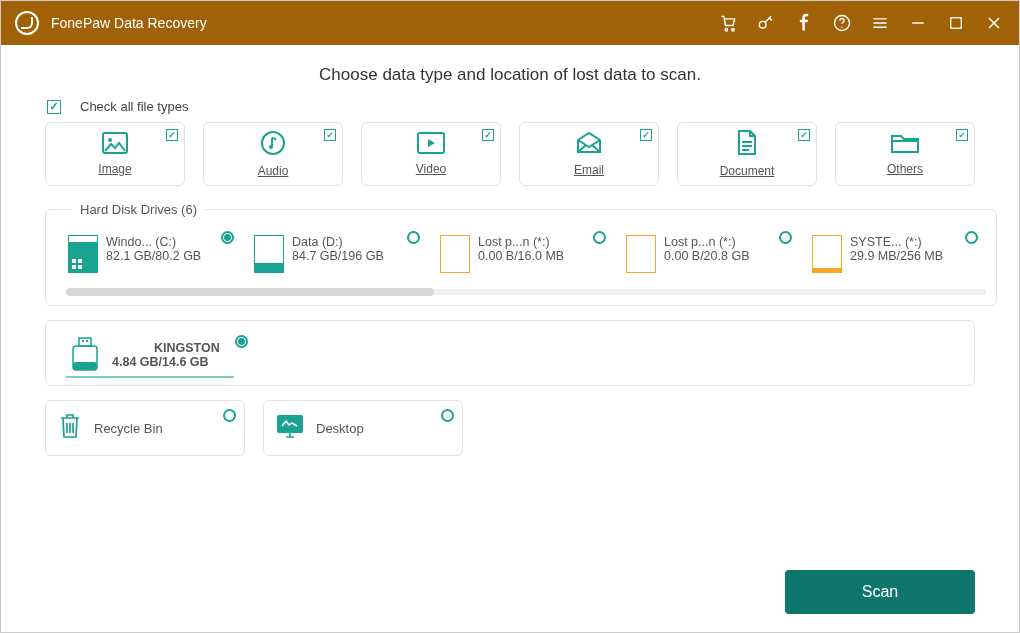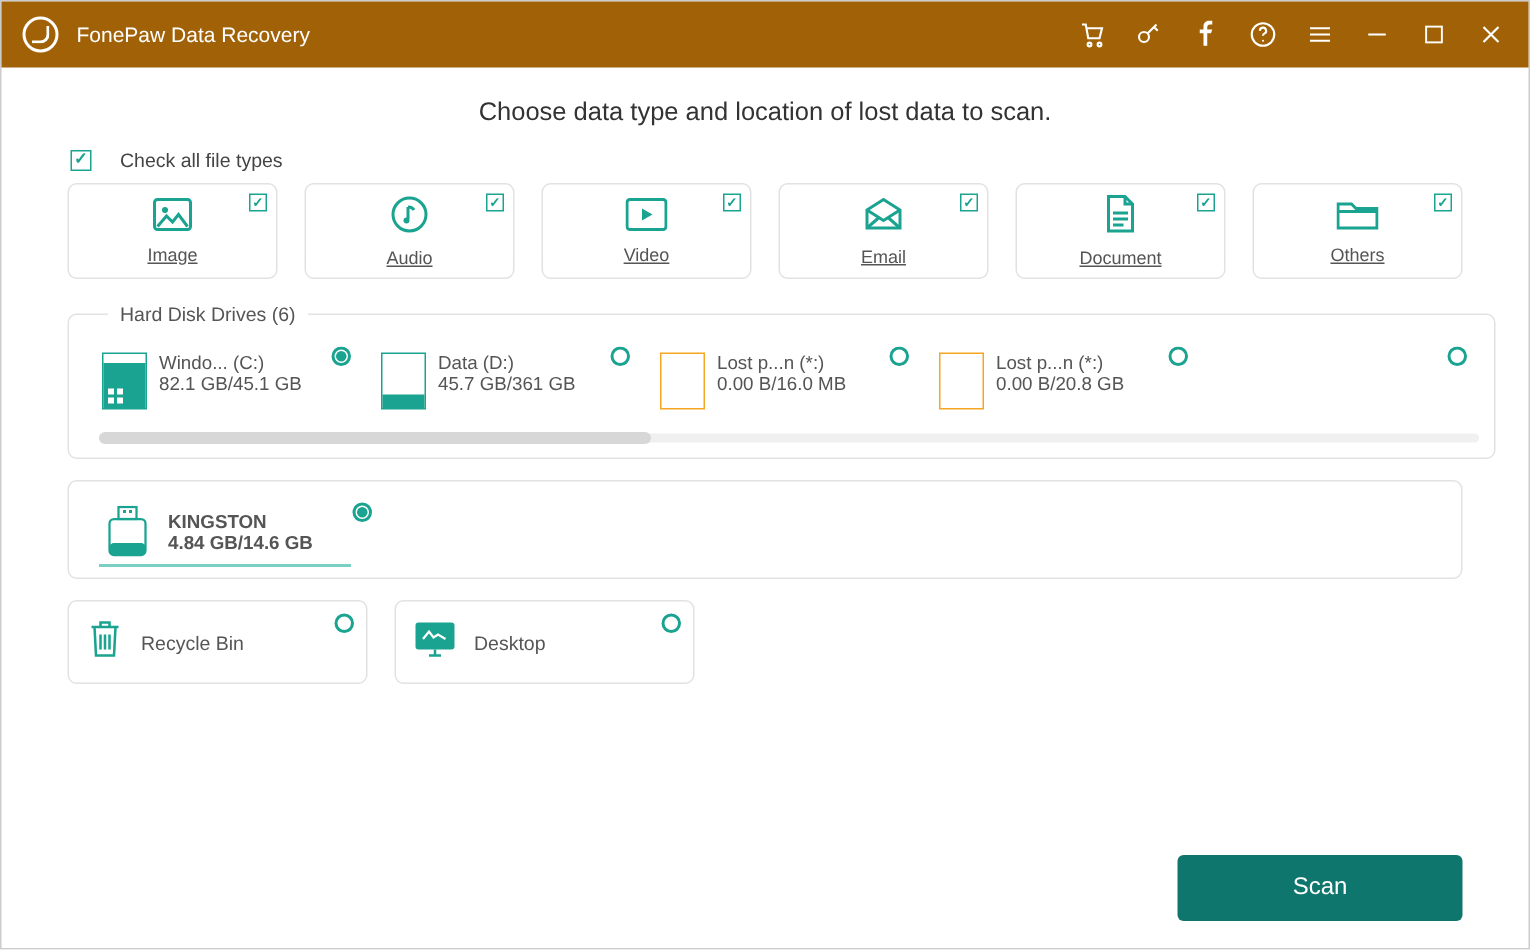--- a/index.html
+++ b/index.html
@@ -20,38 +20,38 @@
   .cbx.checked::after{content:"✓";color:#1aa390;font-size:11px;line-height:1;font-weight:bold;}
   .types-row{display:flex;gap:18px;margin-bottom:16px;}
   .type-card{flex:1;border:1px solid #e2e2e2;border-radius:6px;height:64px;position:relative;display:flex;flex-direction:column;align-items:center;justify-content:center;gap:4px;cursor:pointer;}
   .type-card .mini-cbx{position:absolute;top:6px;right:6px;width:12px;height:12px;border:1.3px solid #1aa390;display:flex;align-items:center;justify-content:center;}
   .type-card .mini-cbx::after{content:"✓";color:#1aa390;font-size:9px;line-height:1;font-weight:bold;}
   .type-label{font-size:12px;color:#555;text-decoration:underline;}
   .ticon svg{stroke:#1aa390;fill:none;stroke-width:2;}
   fieldset.section{border:1px solid #e2e2e2;border-radius:6px;margin:0 0 14px 0;padding:14px 10px 10px 20px;position:relative;}
   legend{font-size:13px;color:#555;padding:0 8px;margin-left:6px;}
   .refresh-icon{display:inline-flex;margin-left:14px;vertical-align:middle;}
-  .drives-row{display:flex;gap:10px;overflow:hidden;}
+  .drives-row{display:flex;gap:10px;overflow:hidden;align-items:flex-end;}
   .drive{flex:0 0 176px;position:relative;padding:4px 2px 2px 2px;}
   .drive-inner{display:flex;gap:8px;align-items:flex-start;}
   .radio{position:absolute;top:0;right:8px;width:13px;height:13px;border:2px solid #1aa390;border-radius:50%;cursor:pointer;display:flex;align-items:center;justify-content:center;}
   .radio.selected::after{content:"";width:7px;height:7px;background:#1aa390;border-radius:50%;}
   .disk-icon{width:30px;height:38px;border:1.5px solid #1aa390;position:relative;flex-shrink:0;}
   .disk-icon .fill{position:absolute;left:0;right:0;bottom:0;background:#1aa390;}
   .disk-icon.orange{border-color:#f5a623;}
   .disk-icon.orange .fill{background:#f5a623;}
   .disk-icon.empty .fill{background:transparent;}
   .drive-name{font-size:12.5px;color:#555;white-space:nowrap;overflow:hidden;text-overflow:ellipsis;max-width:130px;}
   .drive-stats{font-size:12.5px;color:#555;white-space:nowrap;}
   .drive.selected .underline, .rem-drive.selected .underline{position:absolute;left:0;right:22px;bottom:-3px;height:2px;background:#7ccfc3;}
   .scroll-track{height:6px;background:#f0f0f0;border-radius:3px;margin-top:14px;position:relative;}
   .scroll-thumb{position:absolute;left:0;top:-1px;height:8px;width:40%;background:#d7d7d7;border-radius:4px;}
   .rem-drive{display:flex;align-items:center;gap:10px;position:relative;width:190px;padding:2px 2px;}
   .usb-icon{width:34px;height:36px;flex-shrink:0;}
-  .rem-text .n{font-size:12.5px;font-weight:bold;color:#555;}
+  .rem-text .n{font-size:12.5px;font-weight:bold;color:#555;margin-left:42px;}
   .rem-text .s{font-size:12.5px;font-weight:bold;color:#555;}
   .loc-row{display:flex;gap:18px;margin-bottom:12px;}
   .loc-card{width:200px;border:1px solid #e2e2e2;border-radius:6px;height:56px;position:relative;display:flex;align-items:center;gap:12px;padding:0 12px;cursor:pointer;}
   .loc-radio{position:absolute;top:8px;right:8px;width:13px;height:13px;border:2px solid #1aa390;border-radius:50%;}
   .loc-label{font-size:13px;color:#555;}
   .scan-btn{position:absolute;right:44px;bottom:18px;width:190px;height:44px;background:#0f766e;color:#fff;border:none;border-radius:4px;font-size:16px;cursor:pointer;}
   .win-badge{position:absolute;left:2px;bottom:2px;width:12px;height:12px;color:#fff;}
 </style>
 </head>
 <body>
@@ -184,33 +184,33 @@
                 <div class="fill" style="height:82%"></div>
                 <svg class="win-badge" viewBox="0 0 12 12">
                   <rect x="1" y="1" width="4" height="4" fill="#fff"></rect>
                   <rect x="7" y="1" width="4" height="4" fill="#fff"></rect>
                   <rect x="1" y="7" width="4" height="4" fill="#fff"></rect>
                   <rect x="7" y="7" width="4" height="4" fill="#fff"></rect>
                 </svg>
               </div>
               <div>
                 <div class="drive-name">Windo... (C:)</div>
-                <div class="drive-stats">82.1 GB/45.1 GB</div>
+                <div class="drive-stats">82.1 GB/80.2 GB</div>
               </div>
             </div>
           </div>
           <div class="drive">
             <span class="radio"></span>
             <div class="drive-inner">
               <div class="disk-icon">
                 <div class="fill" style="height:24%"></div>
               </div>
               <div>
                 <div class="drive-name">Data (D:)</div>
-                <div class="drive-stats">45.7 GB/361 GB</div>
+                <div class="drive-stats">84.7 GB/196 GB</div>
               </div>
             </div>
           </div>
           <div class="drive">
             <span class="radio"></span>
             <div class="drive-inner">
               <div class="disk-icon orange empty">
                 <div class="fill" style="height:0%"></div>
               </div>
               <div>
@@ -226,20 +226,29 @@
                 <div class="fill" style="height:0%"></div>
               </div>
               <div>
                 <div class="drive-name">Lost p...n (*:)</div>
                 <div class="drive-stats">0.00  B/20.8 GB</div>
               </div>
             </div>
           </div>
           <div class="drive">
             <span class="radio"></span>
+            <div class="drive-inner">
+              <div class="disk-icon orange">
+                <div class="fill" style="height:12%"></div>
+              </div>
+              <div>
+                <div class="drive-name">SYSTE... (*:)</div>
+                <div class="drive-stats">29.9 MB/256 MB</div>
+              </div>
+            </div>
           </div>
         </div>
       <div class="scroll-track">
           <div class="scroll-thumb"></div>
         </div>
     </fieldset>
 
     <fieldset class="section">
       <div class="rem-drive selected">
         <span class="radio selected"></span>

